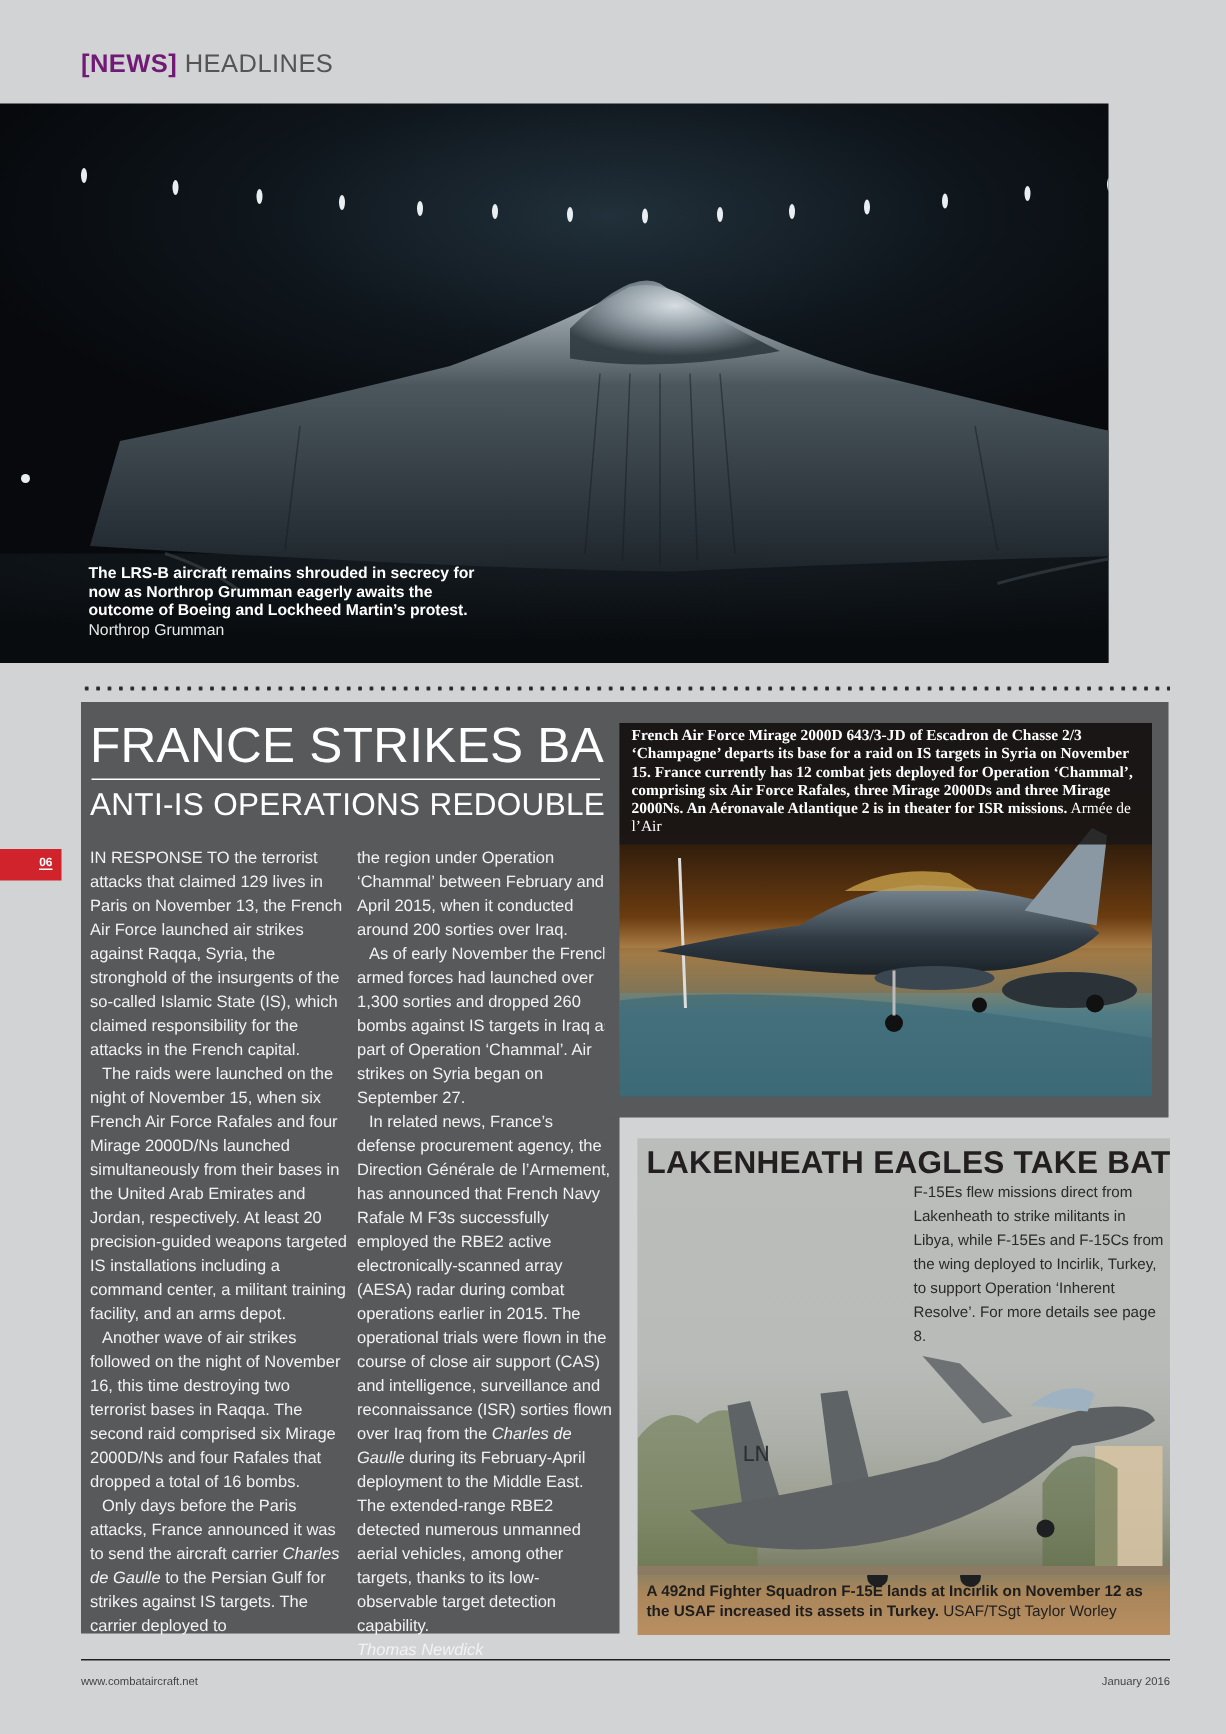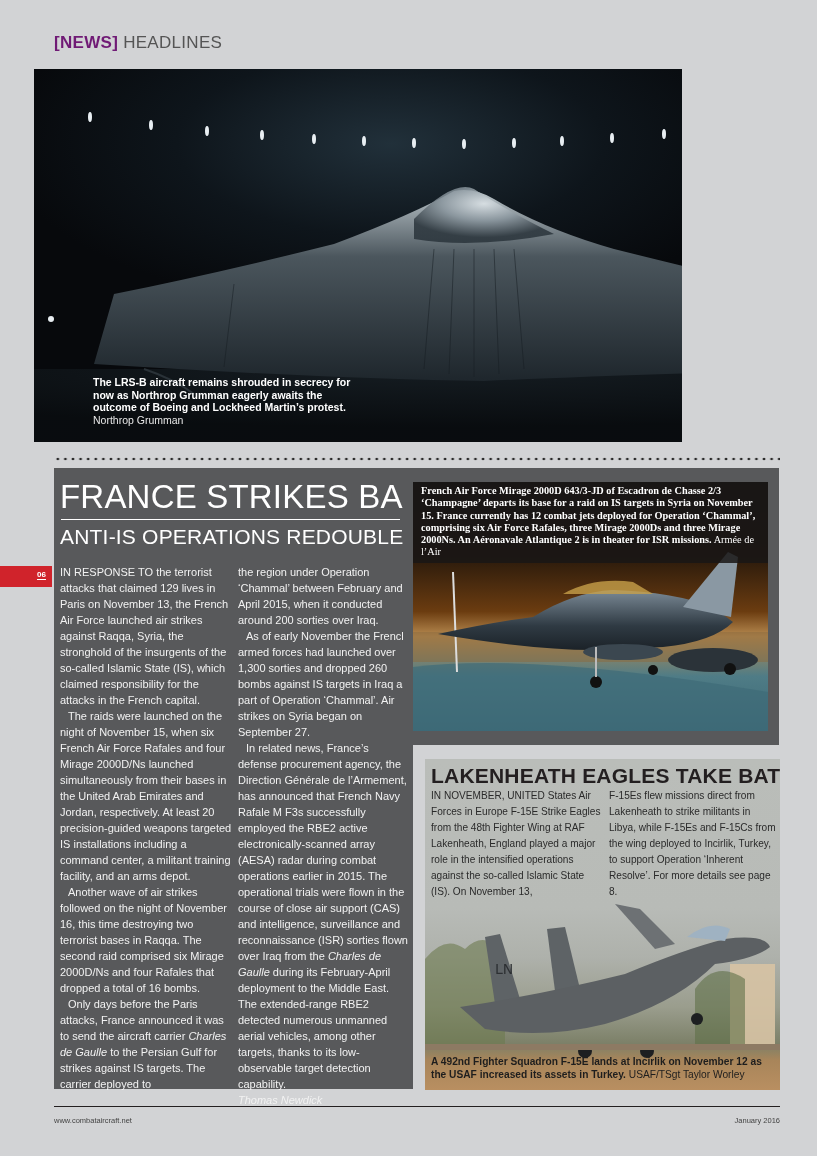--- a/index.html
+++ b/index.html
@@ -4,22 +4,22 @@
 <style>
   * { box-sizing: border-box; margin: 0; padding: 0; }
   html, body { width: 817px; height: 1156px; background: #d2d3d5; overflow: hidden; }
   body { position: relative; font-family: "Liberation Sans", "DejaVu Sans", sans-serif; color: #222; }
 
   .section-head { position: absolute; left: 54px; top: 33px; font-size: 17px; letter-spacing: 0.3px; }
   .section-head .tag { color: #701a75; font-weight: bold; }
   .section-head .rest { color: #555; font-weight: normal; }
 
   
-  .hero { position: absolute; left: 0; top: 69px; width: 648px; height: 373px; overflow: hidden;
-    background: radial-gradient(ellipse 60% 45% at 55% 20%, #21303a 0%, #0e151b 55%, #07090c 100%); margin-left: 34px; }
+  .hero { position: absolute; left: 0; top: 69px; width: 739px; height: 373px; overflow: hidden;
+    background: radial-gradient(ellipse 60% 45% at 55% 20%, #21303a 0%, #0e151b 55%, #07090c 100%); }
   .hero svg { position: absolute; left: 0; top: 0; }
   .hero-caption { position: absolute; left: 59px; top: 307px; width: 260px; font-size: 10.5px; line-height: 12.5px; color: #fff; }
   .hero-caption b { font-weight: bold; }
   .hero-caption .credit { font-weight: normal; color: #e8e8e8; }
 
   
   .dots { position: absolute; left: 54px; top: 457px; width: 726px; height: 4px;
     background-image: radial-gradient(circle, #2a2a2a 1.3px, transparent 1.6px);
     background-size: 7.6px 4px; background-repeat: repeat-x; }
 
@@ -29,21 +29,21 @@
   .article .rule { position: absolute; left: 7px; top: 51px; width: 339px; height: 1px; background: #fff; }
   .article .subtitle { position: absolute; left: 6px; top: 57px; font-size: 21px; color: #fff; white-space: nowrap; letter-spacing: 0.2px; }
   .col { position: absolute; top: 96px; width: 172px; font-size: 11px; line-height: 16px; color: #f2f2f2; }
   .col p { text-indent: 0; }
   .col p.ind { text-indent: 8px; }
   .col i { font-style: italic; }
   .col .byline { font-weight: normal; font-style: italic; }
   .col1 { left: 6px; }
   .col2 { left: 184px; }
 
-  .page-tab { position: absolute; left: 0; top: 566px; width: 52px; height: 21px; background: #d0232b; }
+  .page-tab { position: absolute; left: 0; top: 566px; width: 41px; height: 21px; background: #d0232b; }
   .page-tab span { position: absolute; right: 6px; top: 4px; font-size: 8px; font-weight: bold; color: #fff; border-bottom: 1px solid #fff; line-height: 9px; }
 
   
   .mirage-frame { position: absolute; left: 403px; top: 468px; width: 376px; height: 277px; background: #58595b; }
   .mirage { position: absolute; left: 413px; top: 482px; width: 355px; height: 249px; overflow: hidden;
     background: linear-gradient(180deg, #1a1410 0%, #2a1a0c 30%, #6b3c10 52%, #b78a50 62%, #4f7c86 78%, #3a6775 100%); }
   .mirage svg { position: absolute; left: 0; top: 0; }
   .mirage-caption { position: absolute; left: 0; top: 0; width: 355px; padding: 3px 8px 4px 8px; background: rgba(25,22,22,0.85); font-size: 10.3px; line-height: 12.3px; color: #fff; font-family: Liberation Serif, serif; }
   .mirage-caption b { font-weight: bold; }
   .mirage-caption .credit { font-weight: normal; }
@@ -205,21 +205,20 @@
     <path d="M 262 178 Q 285 160 305 170 L 300 182 Z" fill="#9fb2c2"></path>
     <path d="M 190 145 L 215 150 L 250 185 L 230 190 Z" fill="#6d7174"></path>
     <g fill="#1d1f21">
       <circle cx="160" cy="292" r="7"></circle>
       <circle cx="222" cy="292" r="7"></circle>
       <circle cx="272" cy="260" r="6"></circle>
     </g>
     <rect x="0" y="285" width="355" height="6" fill="#8d7a63"></rect>
   </svg>
   <div class="head">LAKENHEATH EAGLES TAKE BATTLE TO IS</div>
-  <div class="lcol lc1">IN NOVEMBER, UNITED States Air Forces in Europe F-15E Strike Eagles from the 48th Fighter Wing at RAF Lakenheath, England played a major role in the intensified operations against the so-called Islamic State (IS). On November 13,</div>
   <div class="lcol lc2">F-15Es flew missions direct from Lakenheath to strike militants in Libya, while F-15Es and F-15Cs from the wing deployed to Incirlik, Turkey, to support Operation ‘Inherent Resolve’. For more details see page 8.</div>
   <div class="lak-caption">
     <b>A 492nd Fighter Squadron F-15E lands at Incirlik on November 12 as the USAF increased its assets in Turkey.</b>
     <span>USAF/TSgt Taylor Worley</span>
   </div>
 </div>
 
 <div class="footer-rule"></div>
 <div class="footer-left">www.combataircraft.net</div>
 <div class="footer-right">January 2016</div>

